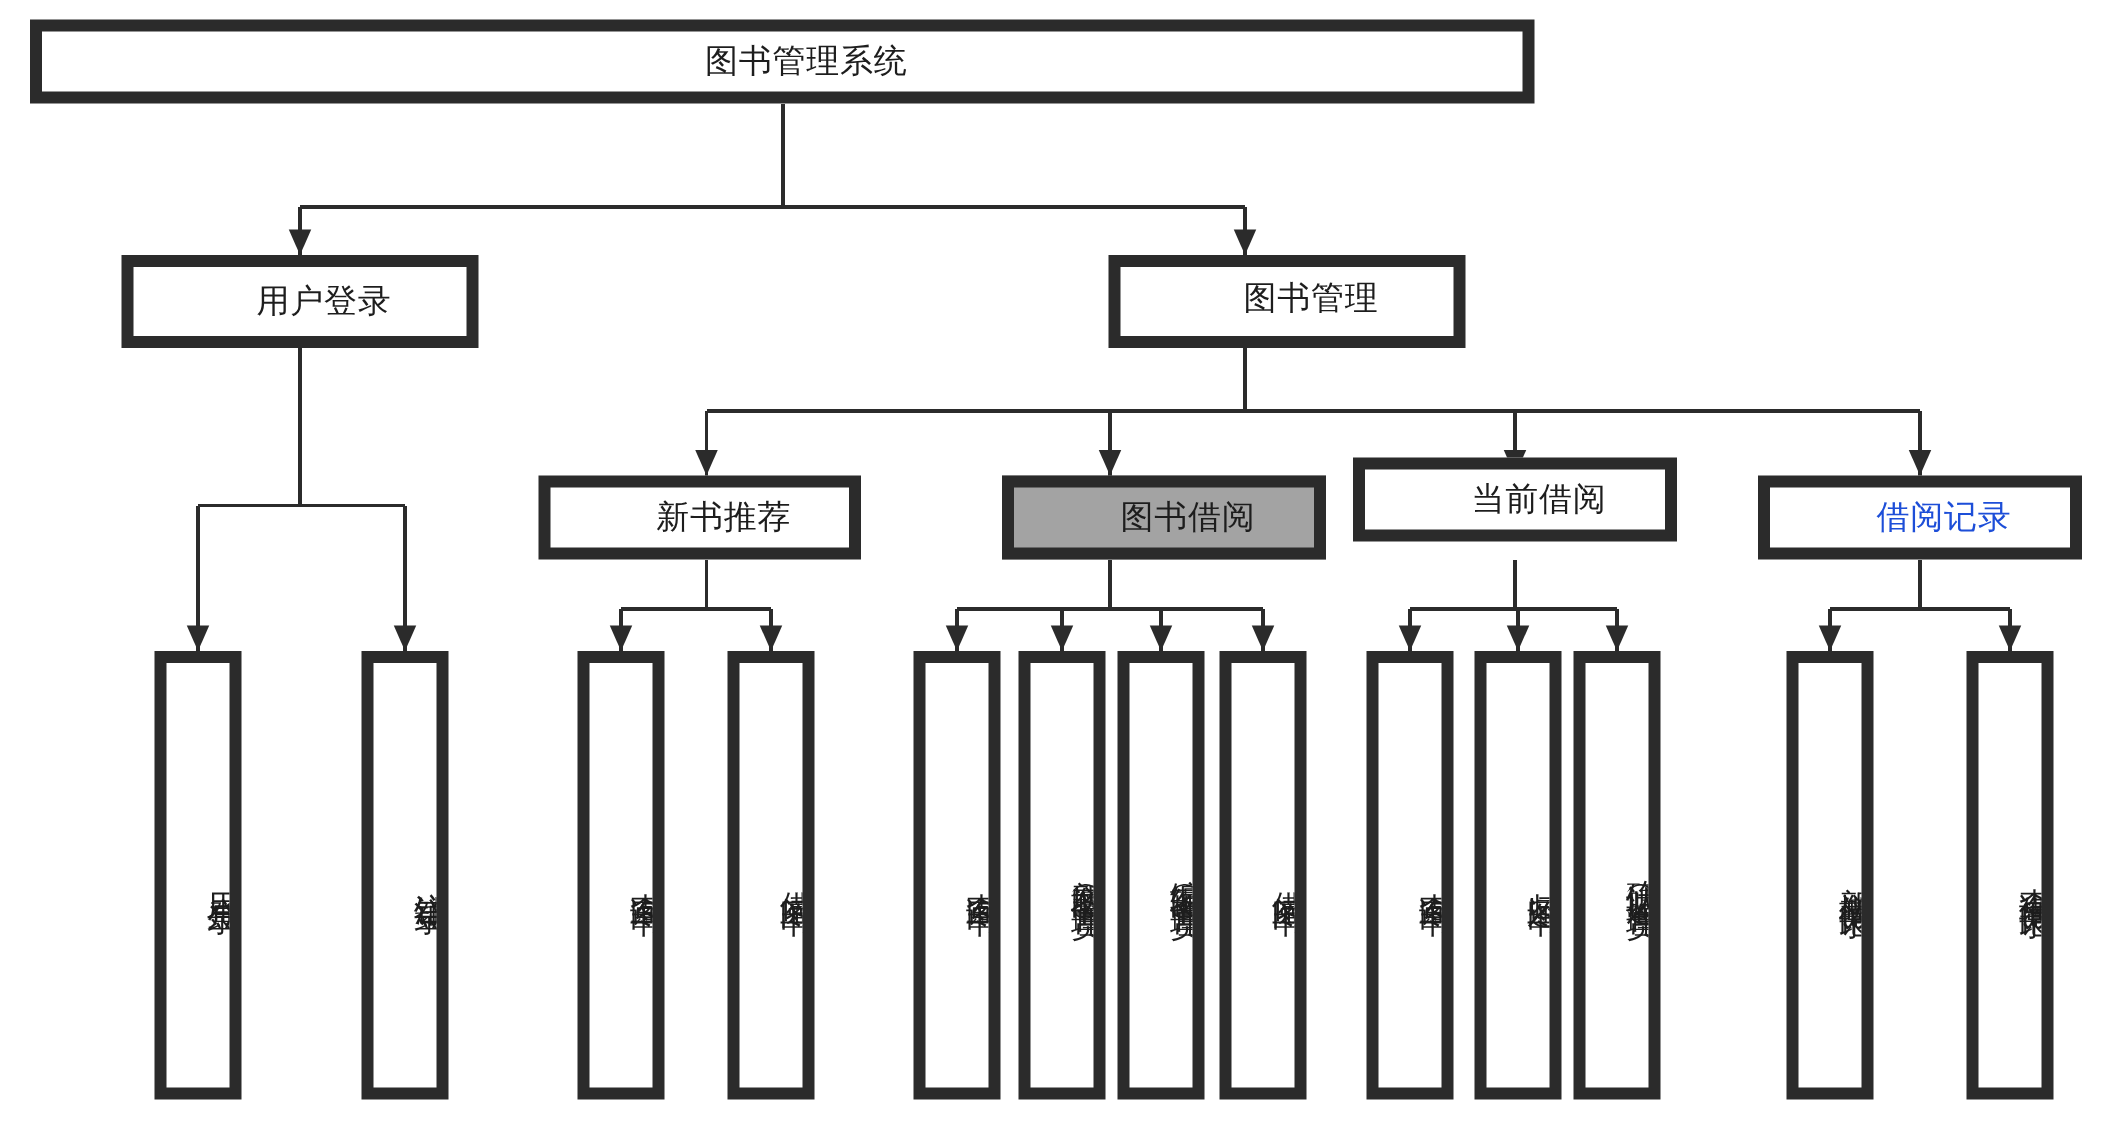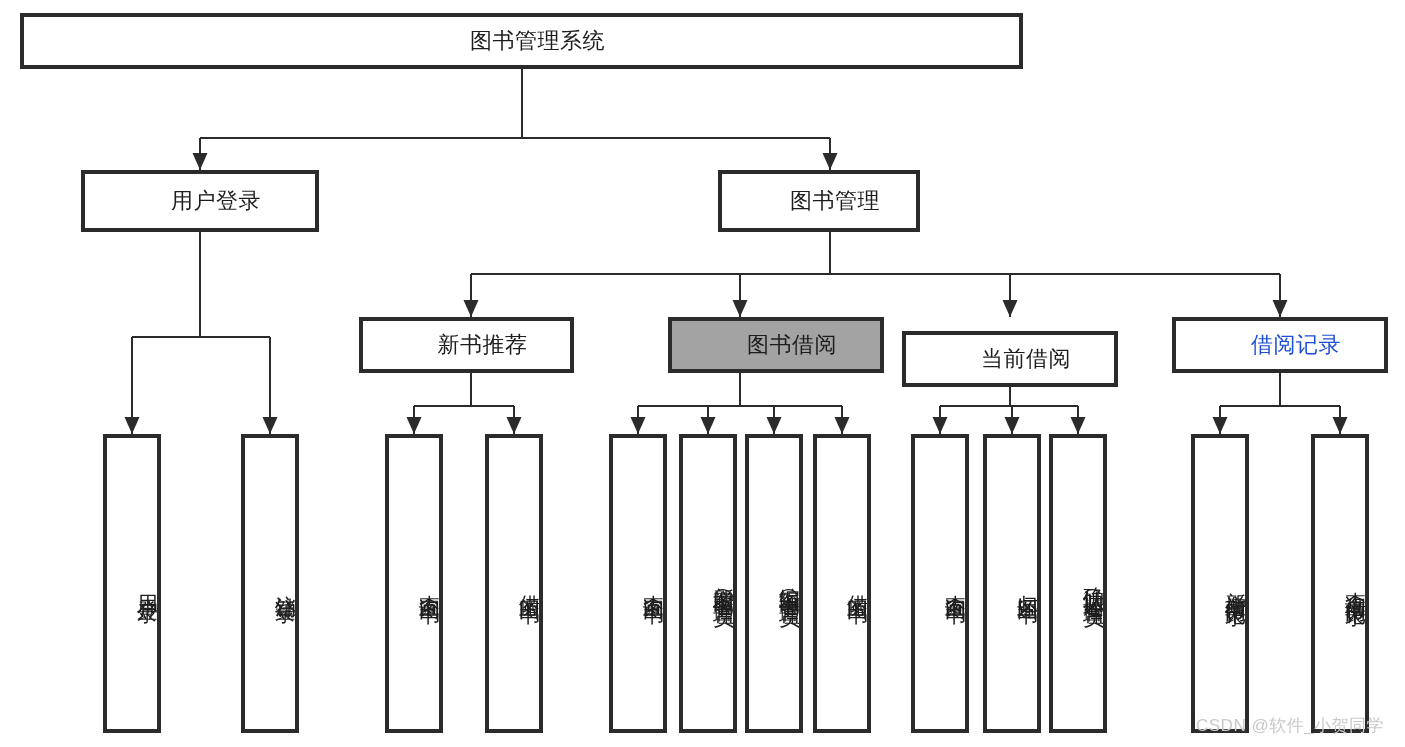--- a/index.html
+++ b/index.html
@@ -22,21 +22,21 @@
     left: 0;
     top: 0;
     width: 1405px;
     height: 747px;
     pointer-events: none;
   }
   .node {
     position: absolute;
     box-sizing: border-box;
     background: #ffffff;
-    border: 4px solid #0c4a6e;
+    border: 8px solid #0c4a6e;
     display: flex;
     align-items: center;
     justify-content: center;
     overflow: hidden;
     padding-left: 32px;
   }
   .node-label {
     color: #1d1d1d;
     line-height: 1.18;
     white-space: pre;
@@ -124,30 +124,30 @@
       <line x1="1340" y1="406" x2="1340" y2="434" stroke="#2b2b2b" stroke-width="2.6" shape-rendering="crispEdges"></line>
       <polygon points="1332.5,417 1347.5,417 1340,434" fill="#2b2b2b"></polygon>
     </svg>
   <div id="nodes">
       <div class="node horizontal" style="left: 20px; top: 13px; width: 1003px; height: 56px; border-color: rgb(43, 43, 43); background: rgb(255, 255, 255);">
         <span class="node-label" style="color: rgb(29, 29, 29);">图书管理系统</span>
       </div>
       <div class="node horizontal" style="left: 81px; top: 170px; width: 238px; height: 62px; border-color: rgb(43, 43, 43); background: rgb(255, 255, 255);">
         <span class="node-label" style="color: rgb(29, 29, 29);">用户登录</span>
       </div>
-      <div class="node horizontal" style="left: 718px; top: 170px; width: 202px; height: 62px; border-color: rgb(43, 43, 43); background: rgb(255, 255, 255);">
+      <div class="node horizontal" style="left: 739px; top: 170px; width: 238px; height: 62px; border-color: rgb(43, 43, 43); background: rgb(255, 255, 255); font-family: Liberation Mono, monospace;">
         <span class="node-label" style="color: rgb(29, 29, 29);">图书管理</span>
       </div>
       <div class="node horizontal" style="left: 359px; top: 317px; width: 215px; height: 56px; border-color: rgb(43, 43, 43); background: rgb(255, 255, 255);">
         <span class="node-label" style="color: rgb(29, 29, 29);">新书推荐</span>
       </div>
       <div class="node horizontal" style="left: 668px; top: 317px; width: 216px; height: 56px; border-color: rgb(43, 43, 43); background: #a3a3a3;">
         <span class="node-label" style="color: rgb(29, 29, 29);">图书借阅</span>
       </div>
-      <div class="node horizontal" style="left: 902px; top: 331px; width: 216px; height: 56px; border-color: rgb(43, 43, 43); background: rgb(255, 255, 255);">
+      <div class="node horizontal" style="left: 902px; top: 305px; width: 216px; height: 56px; border-color: rgb(43, 43, 43); background: rgb(255, 255, 255);">
         <span class="node-label" style="color: rgb(29, 29, 29);">当前借阅</span>
       </div>
       <div class="node horizontal" style="left: 1172px; top: 317px; width: 216px; height: 56px; border-color: rgb(43, 43, 43); background: rgb(255, 255, 255);">
         <span class="node-label" style="color: #1d4ed8;">借阅记录</span>
       </div>
       <div class="node vertical" style="left: 103px; top: 434px; width: 58px; height: 299px; border-color: rgb(43, 43, 43); background: rgb(255, 255, 255);">
         <span class="node-label" style="color: rgb(29, 29, 29);">用户登录</span>
       </div>
       <div class="node vertical" style="left: 241px; top: 434px; width: 58px; height: 299px; border-color: rgb(43, 43, 43); background: rgb(255, 255, 255);">
         <span class="node-label" style="color: rgb(29, 29, 29);">注销登录</span>
@@ -179,14 +179,13 @@
       <div class="node vertical" style="left: 1049px; top: 434px; width: 58px; height: 299px; border-color: rgb(43, 43, 43); background: rgb(255, 255, 255);">
         <span class="node-label" style="color: rgb(29, 29, 29);">确认归还（管理员）</span>
       </div>
       <div class="node vertical" style="left: 1191px; top: 434px; width: 58px; height: 299px; border-color: rgb(43, 43, 43); background: rgb(255, 255, 255);">
         <span class="node-label" style="color: rgb(29, 29, 29);">新增借阅记录</span>
       </div>
       <div class="node vertical" style="left: 1311px; top: 434px; width: 58px; height: 299px; border-color: rgb(43, 43, 43); background: rgb(255, 255, 255);">
         <span class="node-label" style="color: rgb(29, 29, 29);">查询借阅记录</span>
       </div>
     </div>
-  <div class="watermark" style="left: 1196px; top: 714px; color: rgb(201, 201, 201);">CSDN @软件_小贺同学</div>
 </div>
 
 </body></html>

